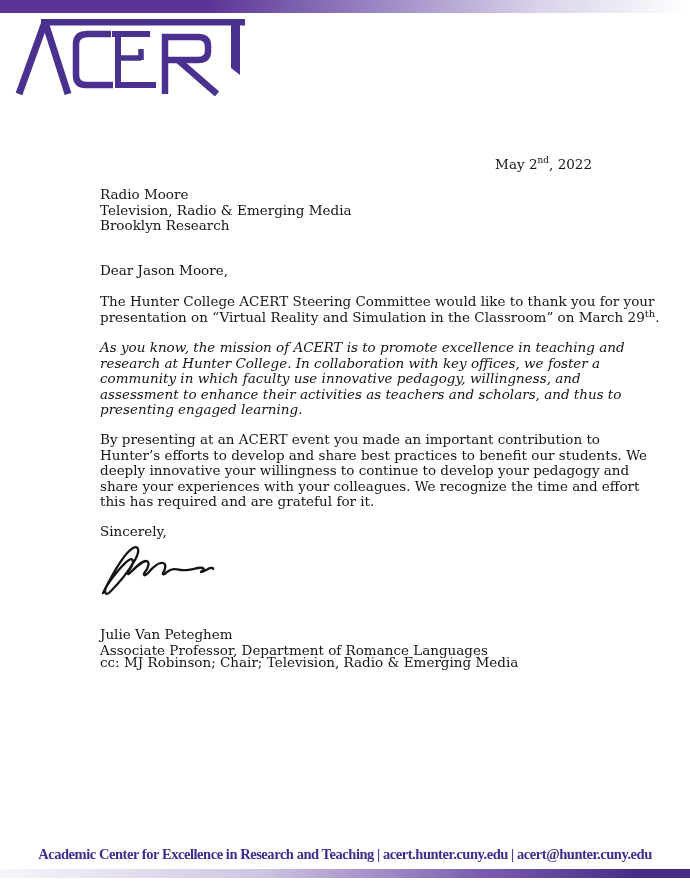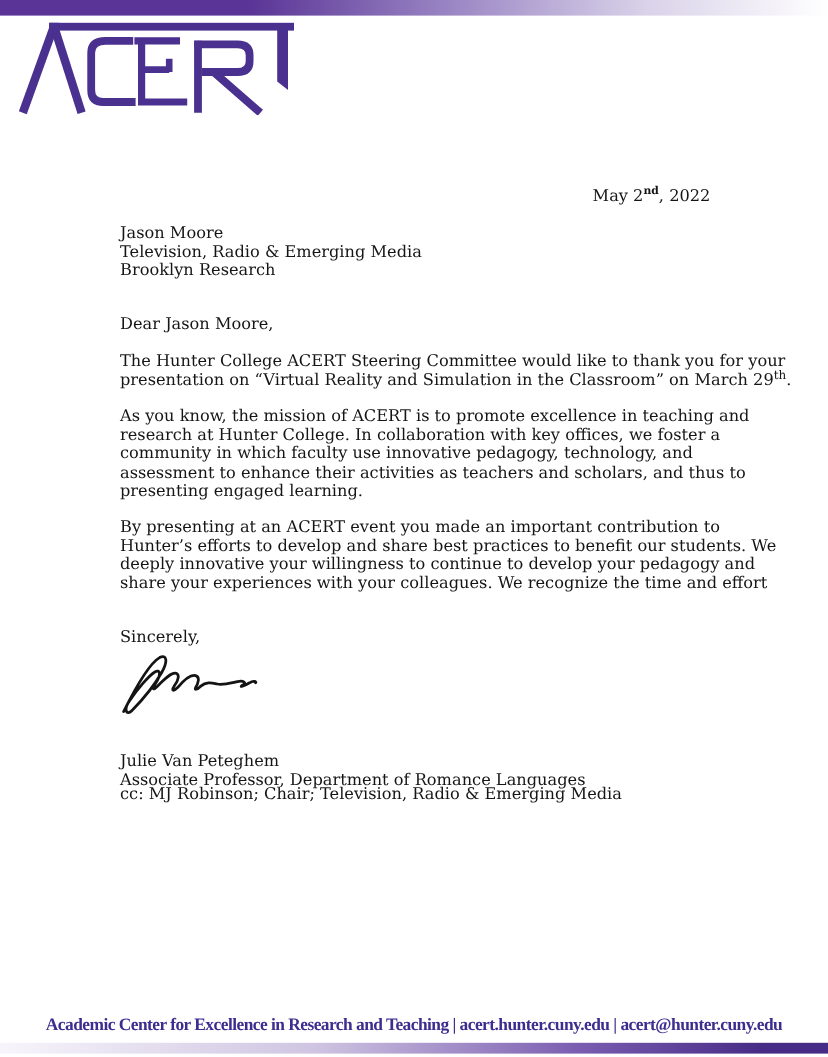--- a/index.html
+++ b/index.html
@@ -17,27 +17,27 @@
   }
   .bottombar{
     position:absolute;top:869px;left:0;width:690px;height:8.5px;
     background:linear-gradient(90deg,#f7f5fb 0%,#cfc5e2 38%,#7a5cb0 70%,#472c87 92%,#472c87 100%);
   }
   .logo{position:absolute;left:12px;top:14px;width:233px;height:82px;}
   .dateline{
     position:absolute;top:151px;left:0;width:592px;
     text-align:right;font-size:13.5px;line-height:18px;
   }
-  .dateline sup{font-size:9px;font-weight:bold;}
+  .dateline sup{font-size:9px;}
   .block{position:absolute;left:100px;font-size:13.5px;line-height:15.6px;}
   .block .ln{white-space:nowrap;}
   .recipient{top:187px;}
   .salutation{top:263px;}
   .para1{top:294px;}
-  .para2{top:340px;}
+  .para2{top:340px;font-style:italic;}
   .para3{top:432px;}
   .para1 sup{font-size:10px;line-height:0;}
   .closing{top:524px;}
   .signature{position:absolute;left:96px;top:541px;width:130px;height:58px;}
   .signerblock{top:596px;margin-top:31px;}
   .ccline{top:655px;}
   .footer-text{
     position:absolute;top:846px;left:0;width:690px;
     text-align:center;
     font-family:"Liberation Serif", serif;
@@ -76,47 +76,48 @@
       <path d="M150,23 L186,23 Q196,23 196,32 L196,37 Q196,46 186,46 L156,46" stroke-width="6.5"></path>
       <path d="M166,46 L205,80" stroke-width="6.5"></path>
 
       <polygon points="219,11 228,11 228,61 219,54" fill="#4a3190" stroke="none"></polygon>
     </g>
   </svg>
 
   <div class="dateline"><span>May 2</span><sup>nd</sup><span>, 2022</span></div>
 
   <div class="block recipient">
-    <div class="ln">Jason Moore</div>
+    <div class="ln">Radio Moore</div>
     <div class="ln">Television, Radio &amp; Emerging Media</div>
     <div class="ln">Brooklyn Research</div>
   </div>
 
   <div class="block salutation">
     <div class="ln">Dear Jason Moore,</div>
   </div>
 
   <div class="block para1">
     <div class="ln">The Hunter College ACERT Steering Committee would like to thank you for your</div>
     <div class="ln"><span>presentation on “Virtual Reality and Simulation in the Classroom” on March 29</span><sup>th</sup><span>.</span></div>
   </div>
 
   <div class="block para2">
     <div class="ln">As you know, the mission of ACERT is to promote excellence in teaching and</div>
     <div class="ln">research at Hunter College. In collaboration with key offices, we foster a</div>
-    <div class="ln">community in which faculty use innovative pedagogy, technology, and</div>
+    <div class="ln">community in which faculty use innovative pedagogy, willingness, and</div>
     <div class="ln">assessment to enhance their activities as teachers and scholars, and thus to</div>
     <div class="ln">presenting engaged learning.</div>
   </div>
 
   <div class="block para3">
     <div class="ln">By presenting at an ACERT event you made an important contribution to</div>
     <div class="ln">Hunter’s efforts to develop and share best practices to benefit our students. We</div>
     <div class="ln">deeply innovative your willingness to continue to develop your pedagogy and</div>
     <div class="ln">share your experiences with your colleagues. We recognize the time and effort</div>
+    <div class="ln">this has required and are grateful for it.</div>
   </div>
 
   <div class="block closing">
     <div class="ln">Sincerely,</div>
   </div>
 
   <svg class="signature" viewBox="0 0 130 58">
     <path d="M7,52 C16,34 28,12 37,7 C43,4 44,10 39,19 C31,33 20,45 14,51 C9,56 7,50 12,43
              C18,34 28,22 33,19 C38,16 38,22 34,28 C31,33 31,35 35,31 C41,25 46,20 50,20
              C54,20 53,26 49,31 C47,34 48,36 52,32 C57,26 63,21 67,22 C71,23 69,29 67,32

